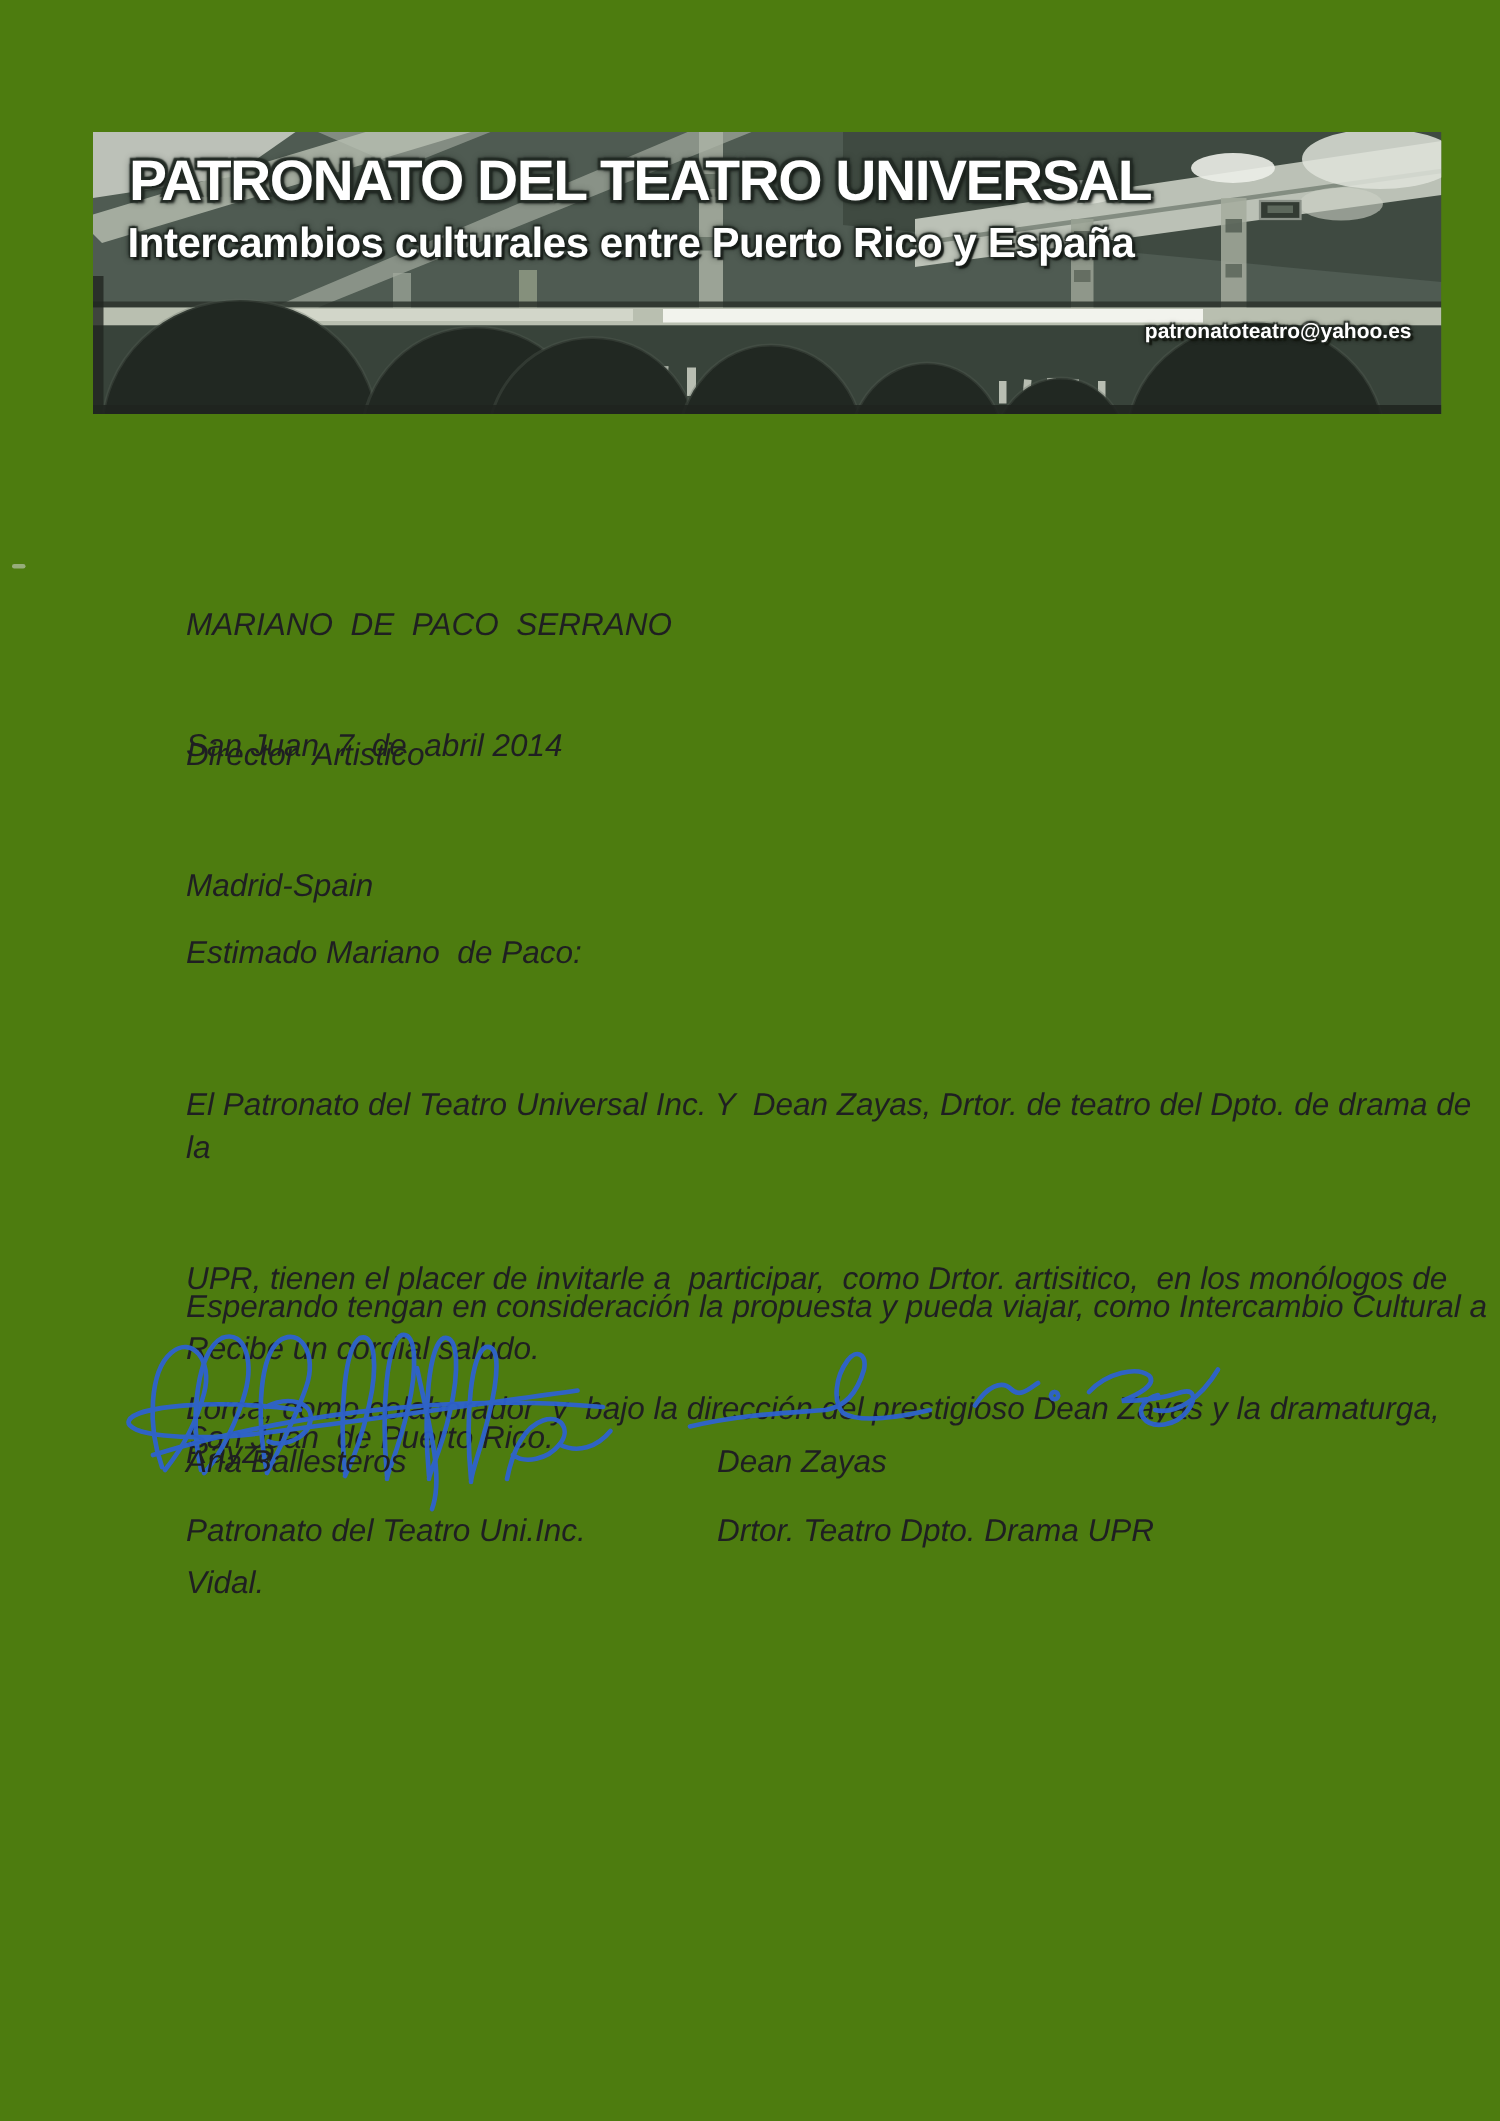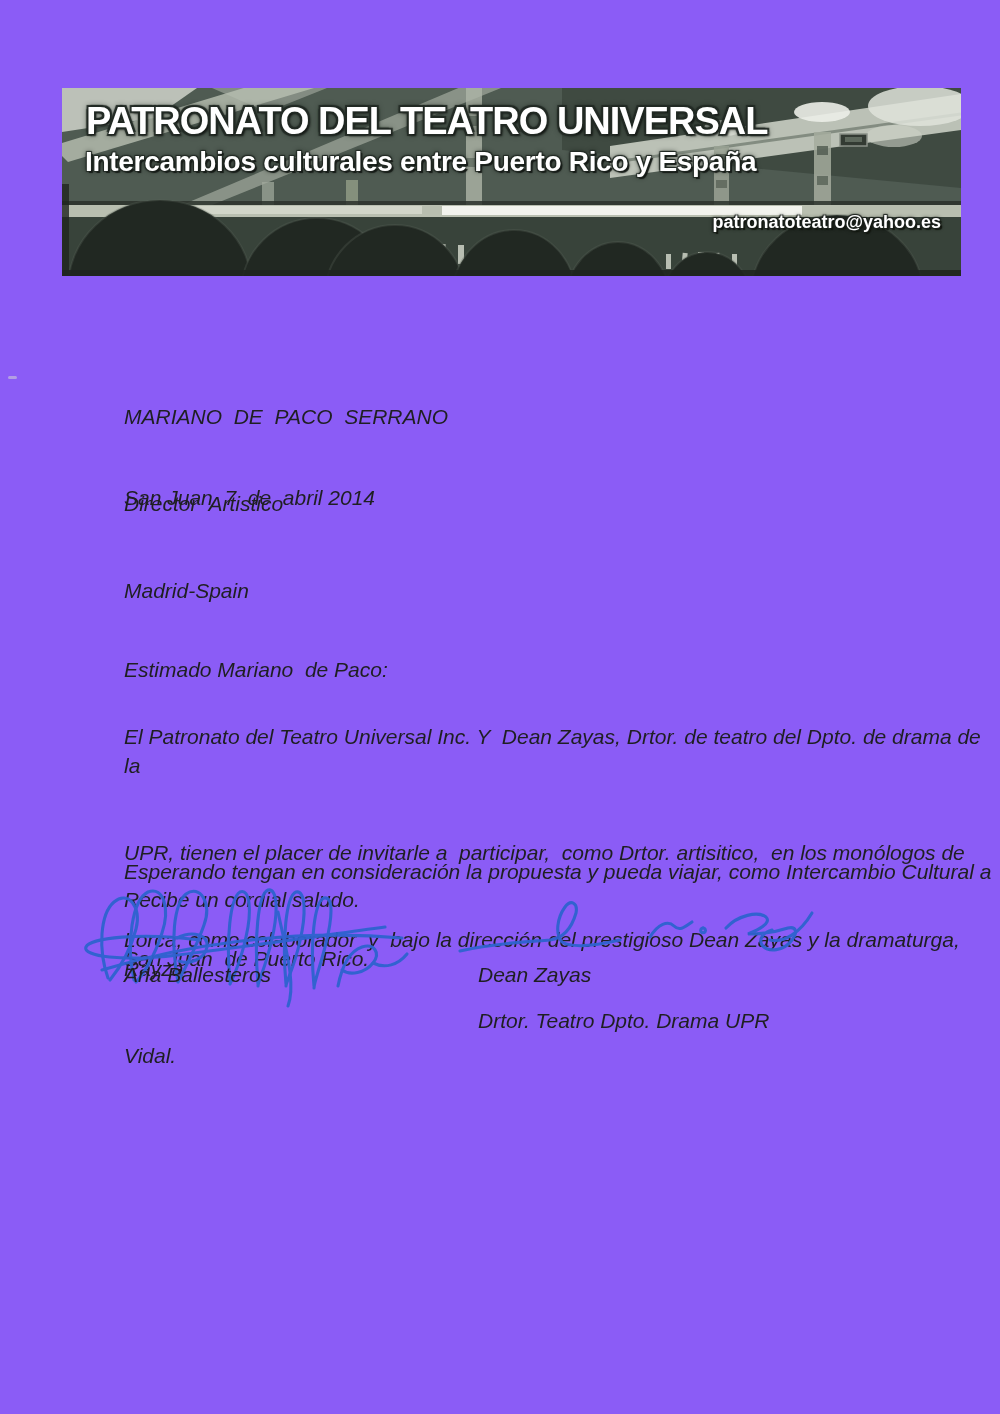--- a/index.html
+++ b/index.html
@@ -1,20 +1,20 @@
 <!DOCTYPE html>
 <html><head>
 <meta charset="utf-8">
 <style>
   html,body{margin:0;padding:0;background:#e9e9e9;}
   .page{
     position:relative;
     width:1000px;height:1414px;
     margin:0 auto;
-    background:#8b5cf6;
+    background:#4d7c0f;
     font-family:"Liberation Sans", sans-serif;
     color:#1f1f22;
     overflow:hidden;
   }
   
   .banner{
     position:absolute;left:62px;top:88px;width:899px;height:188px;
     overflow:hidden;
   }
   .banner svg{position:absolute;left:0;top:0;}
@@ -32,26 +32,26 @@
     text-shadow:-1px -1px 1px #222a24, 1px -1px 1px #222a24,
                 -1px 1px 1px #222a24, 2px 2px 1px #161b17, 0 0 5px rgba(18,24,19,.85);
   }
   .hdr-contact{
     position:absolute;right:20px;top:124px;text-align:right;line-height:1.22;
     color:#ffffff;white-space:nowrap;
     text-shadow:-1px -1px 1px #1d231e, 1px -1px 1px #1d231e,
                 -1px 1px 1px #1d231e, 2px 2px 1px #12160f, 0 0 4px rgba(14,18,12,.9);
   }
   .hdr-pobox{font-size:18px;font-weight:700;}
-  .hdr-email{font-size:18px;font-weight:800;}
+  .hdr-email{font-size:14px;font-weight:800;}
   
   .txt{position:absolute;white-space:pre-wrap;font-size:21px;line-height:29px;font-style:italic;}
   .recipient{left:124px;top:344px;}
   .dateline{left:124px;top:483px;}
-  .salutation{left:124px;top:655px;}
+  .salutation{left:124px;top:621px;}
   .para1{left:124px;top:664px;}
   .para2{left:124px;top:799px;}
   .closing{left:124px;top:868px;margin-top:17px;}
   .name-left{left:124px;top:960px;}
   .name-right{left:478px;top:960px;}
   .title-left{left:124px;top:1006px;}
   .title-right{left:478px;top:1006px;}
   .sig{position:absolute;}
   .sig-ana{left:80px;top:880px;}
   .sig-dean{left:452px;top:897px;}
@@ -190,16 +190,17 @@
       <path d="M8,54 C42,46 72,45 98,43 C112,41 120,30 124,16 C126,6 119,2 113,10 C105,21 103,37 110,45 C120,51 142,49 168,43"></path>
       <path d="M198,40 C206,27 216,23 222,29 C228,35 234,29 240,25"></path>
       <path d="M251,31 a2.4,2.4 0 1 0 0.1,0"></path>
       <path d="M274,31 C286,18 306,14 314,20 C320,26 306,33 296,37 C310,37 324,35 336,31 C344,29 346,35 340,43 C332,54 316,56 310,48 C306,42 312,35 320,33"></path>
       <path d="M318,43 C332,46 348,36 360,16"></path>
     </g>
   </svg>
 
   <div class="txt name-left">Ana Ballesteros</div>
   <div class="txt name-right">Dean Zayas</div>
+  <div class="txt title-left">Patronato del Teatro Uni.Inc.</div>
   <div class="txt title-right">Drtor. Teatro Dpto. Drama UPR</div>
 
   <div class="artifact"></div>
 </div>
 
 </body></html>

